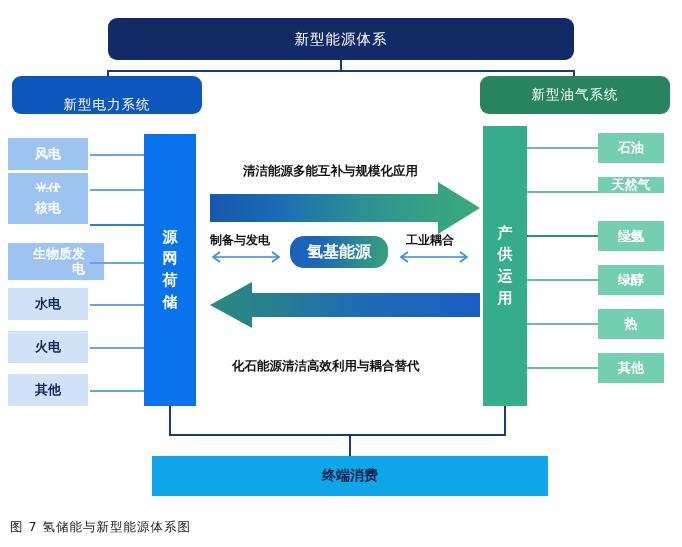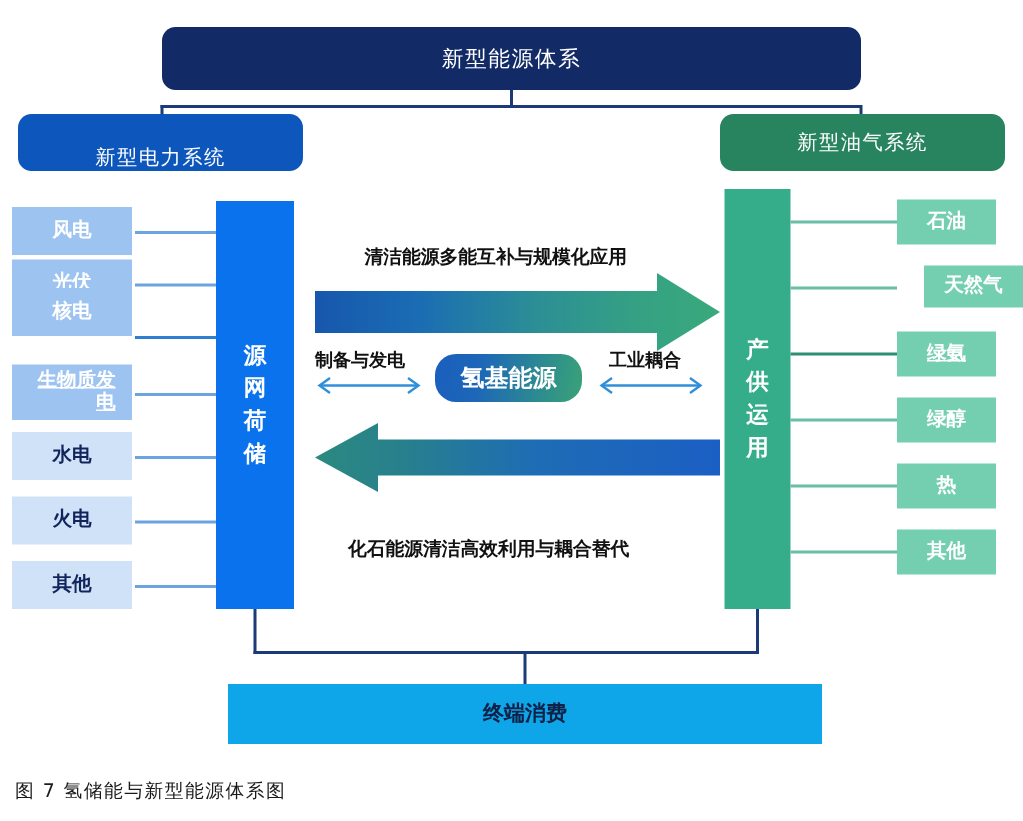--- a/index.html
+++ b/index.html
@@ -161,21 +161,21 @@
   <div class="tag tag-blue-dark" style="left:8px;top:173px;width:80px;height:32px;">
     <span>光伏</span>
   </div>
   <div class="stub" style="left:90px;top:189px;width:54px;"></div>
 
   <div class="tag tag-blue-dark" style="left:8px;top:192px;width:80px;height:32px;">
     <span>核电</span>
   </div>
   <div class="stub" style="left:90px;top:224px;width:54px;height:2.2px;background:#2f7fd0;"></div>
 
-  <div class="tag tag-blue-dark" style="left:8px;top:243px;width:80px;height:37px;text-decoration:underline;">
+  <div class="tag tag-blue-dark" style="left:8px;top:243px;width:96px;height:37px;">
     <span style="display:block;width:58px;">生物质发电</span>
   </div>
   <div class="stub" style="left:90px;top:262px;width:54px;"></div>
 
   <div class="tag tag-blue-light" style="left:8px;top:288px;width:80px;height:32px;">
     <span>水电</span>
   </div>
   <div class="stub" style="left:90px;top:304px;width:54px;"></div>
 
   <div class="tag tag-blue-light" style="left:8px;top:331px;width:80px;height:32px;">
@@ -186,21 +186,21 @@
   <div class="tag tag-blue-light" style="left:8px;top:374px;width:80px;height:32px;">
     <span>其他</span>
   </div>
   <div class="stub" style="left:90px;top:390px;width:54px;"></div>
 
   <div class="tag tag-green" style="left:598px;top:133px;width:66px;height:30px;">
     <span>石油</span>
   </div>
   <div class="stub-g" style="left:527px;top:147px;width:71px;"></div>
 
-  <div class="tag tag-green" style="left:616px;top:177px;width:66px;height:28px;">
+  <div class="tag tag-green" style="left:598px;top:177px;width:66px;height:16px;">
     <span>天然气</span>
   </div>
   <div class="stub-g" style="left:527px;top:191px;width:71px;"></div>
 
   <div class="tag tag-green" style="left:598px;top:221px;width:66px;height:30px;text-decoration:underline;">
     <span>绿氨</span>
   </div>
   <div class="stub-g" style="left:527px;top:235px;width:71px;height:2.2px;background:#2d8e72;"></div>
 
   <div class="tag tag-green" style="left:598px;top:265px;width:66px;height:30px;">

